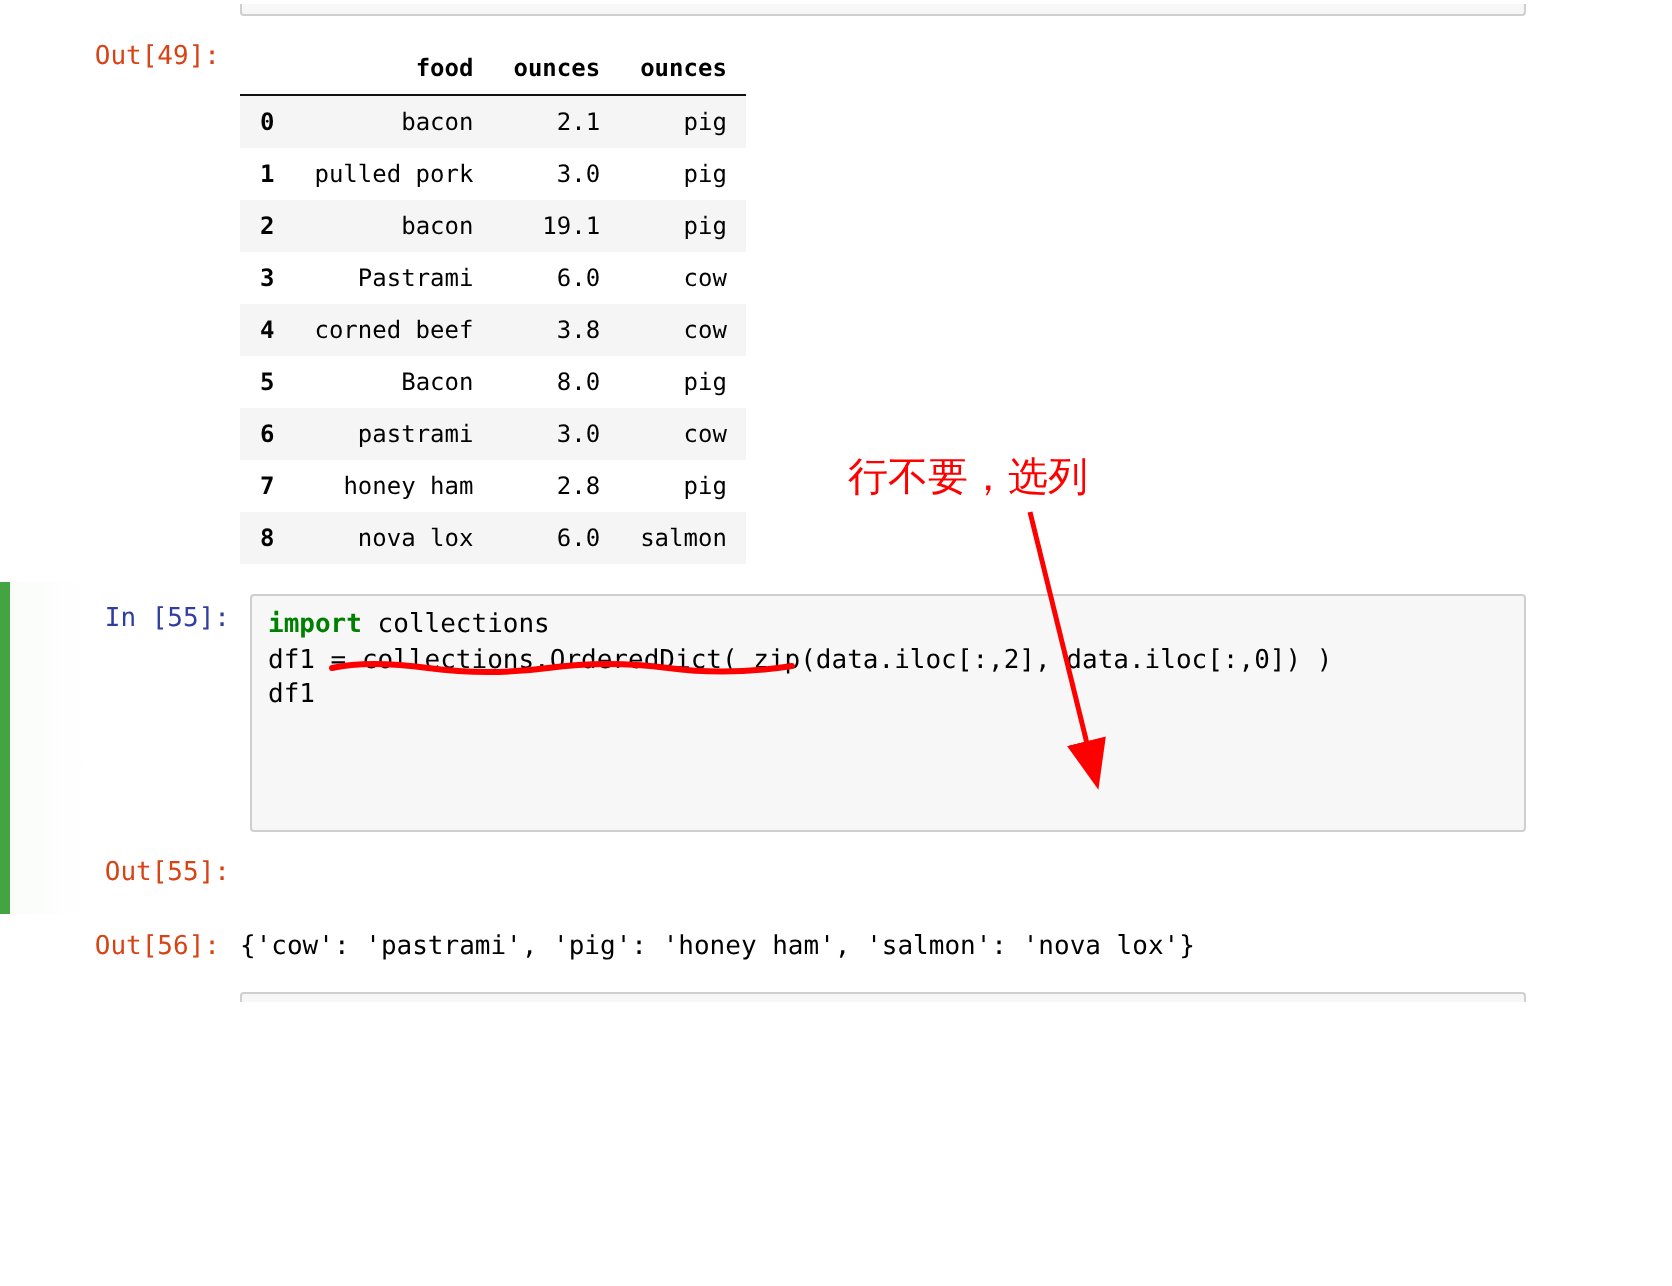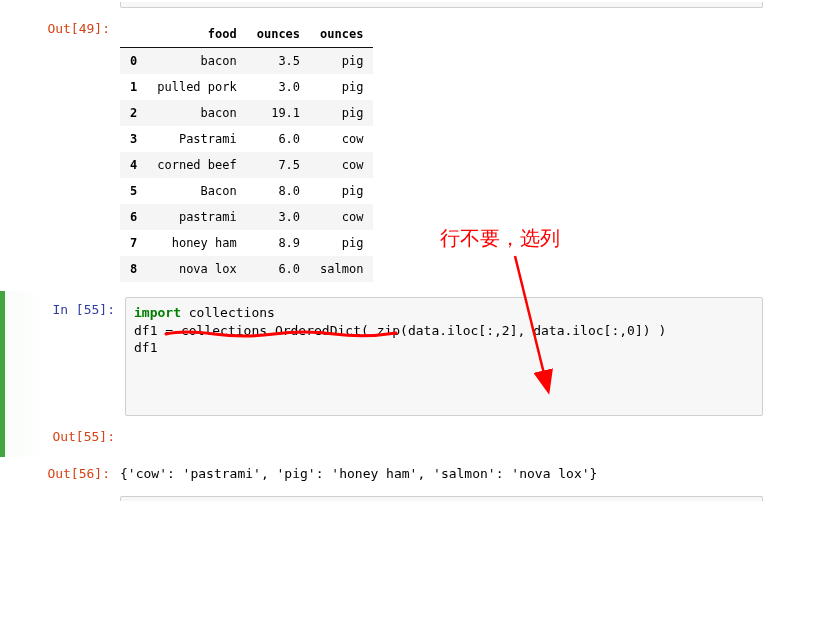--- a/index.html
+++ b/index.html
@@ -123,21 +123,21 @@
               <th></th>
               <th>food</th>
               <th>ounces</th>
               <th>ounces</th>
             </tr>
           </thead>
           <tbody id="tbl-body">
               <tr>
                 <th>0</th>
                 <td>bacon</td>
-                <td>3.5</td>
+                <td>2.1</td>
                 <td>pig</td>
               </tr>
               <tr>
                 <th>1</th>
                 <td>pulled pork</td>
                 <td>3.0</td>
                 <td>pig</td>
               </tr>
               <tr>
                 <th>2</th>
@@ -147,39 +147,39 @@
               </tr>
               <tr>
                 <th>3</th>
                 <td>Pastrami</td>
                 <td>6.0</td>
                 <td>cow</td>
               </tr>
               <tr>
                 <th>4</th>
                 <td>corned beef</td>
-                <td>7.5</td>
+                <td>3.8</td>
                 <td>cow</td>
               </tr>
               <tr>
                 <th>5</th>
                 <td>Bacon</td>
                 <td>8.0</td>
                 <td>pig</td>
               </tr>
               <tr>
                 <th>6</th>
                 <td>pastrami</td>
                 <td>3.0</td>
                 <td>cow</td>
               </tr>
               <tr>
                 <th>7</th>
                 <td>honey ham</td>
-                <td>8.9</td>
+                <td>2.8</td>
                 <td>pig</td>
               </tr>
               <tr>
                 <th>8</th>
                 <td>nova lox</td>
                 <td>6.0</td>
                 <td>salmon</td>
               </tr>
             </tbody>
         </table>
@@ -212,21 +212,21 @@
     </div>
   </div>
 
   <div class="cell-wrapper" style="padding-top:6px; padding-bottom:0;">
     <div class="cell">
       <div class="prompt"></div>
       <div style="flex:1;height:5px;border:1px solid #cfcfcf;border-bottom:none;border-radius:2px 2px 0 0;background:#f7f7f7;"></div>
     </div>
   </div>
 
-  <div class="annotation" style="left:440px; top:225px;">行不要，选列</div>
+  <div class="annotation" style="left:424px; top:225px;">行不要，选列</div>
 
   <svg class="arrow-svg" style="left:410px; top:250px; width:180px; height:160px;">
     <defs>
       <marker id="arrowhead" markerWidth="10" markerHeight="8" refX="8" refY="4" orient="auto">
         <polygon points="0 0, 10 4, 0 8" fill="#ff0000"></polygon>
       </marker>
     </defs>
     <line x1="105" y1="6" x2="138" y2="140" stroke="#ff0000" stroke-width="2.5" marker-end="url(#arrowhead)"></line>
   </svg>
 

